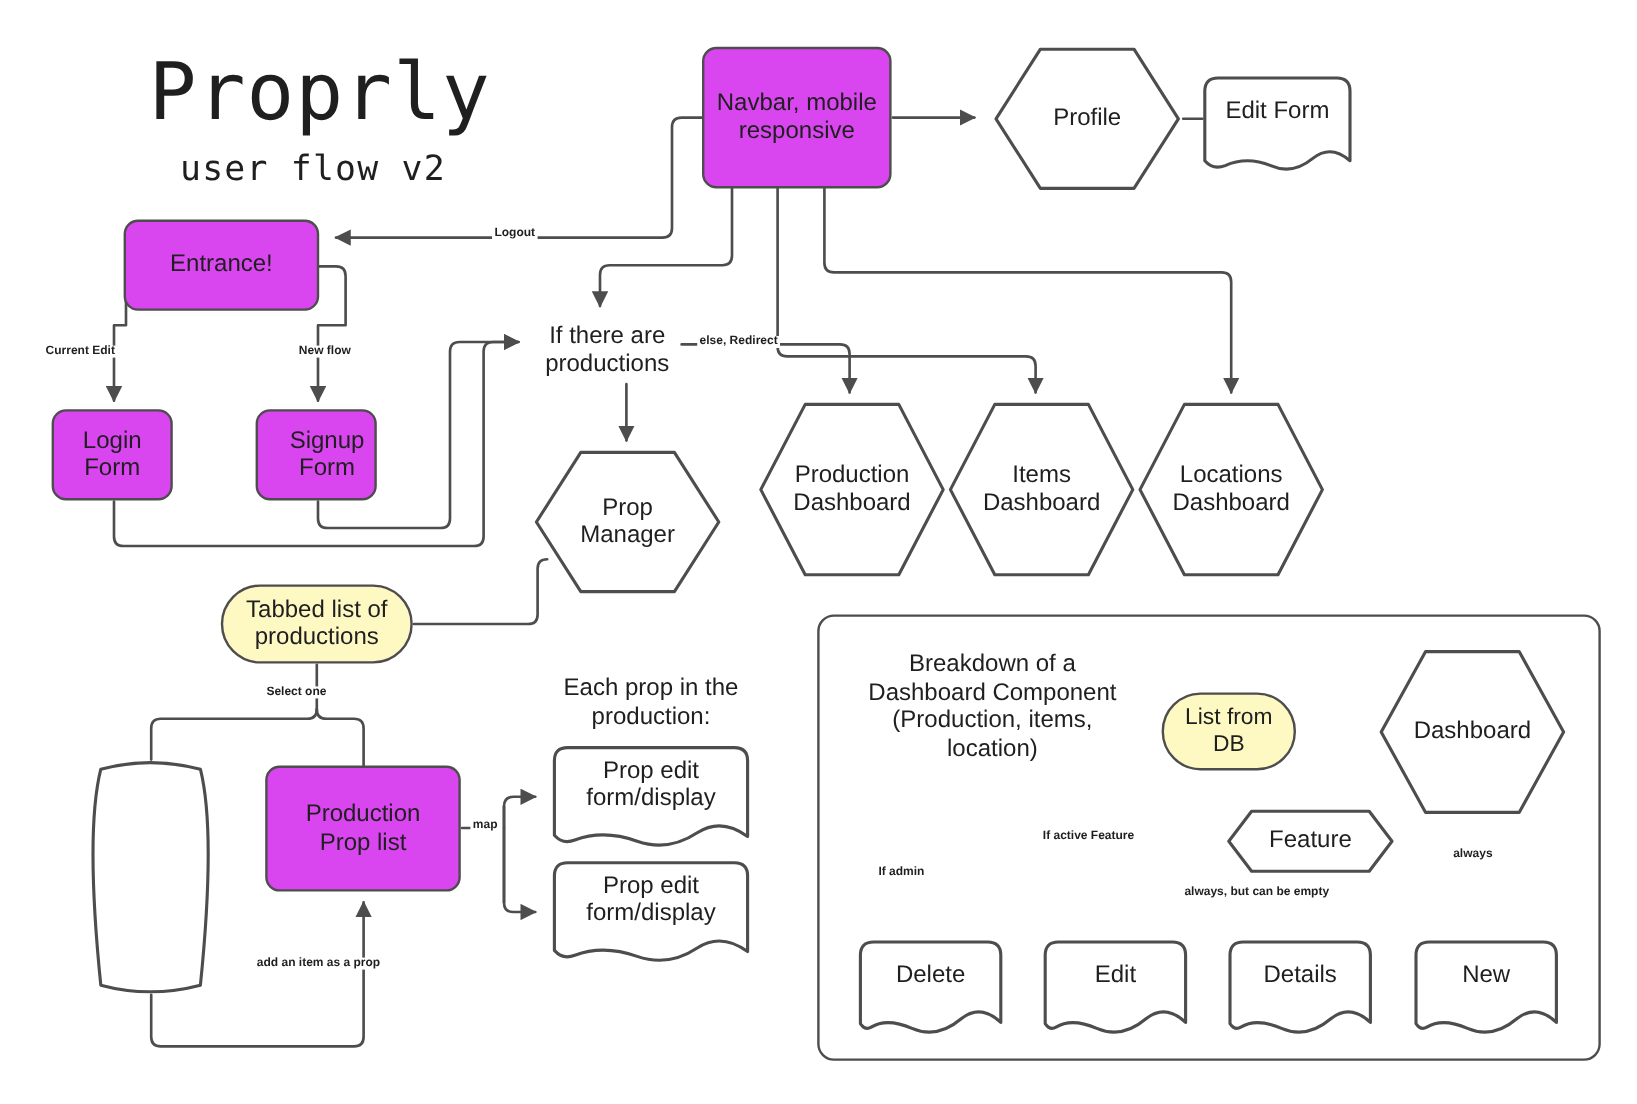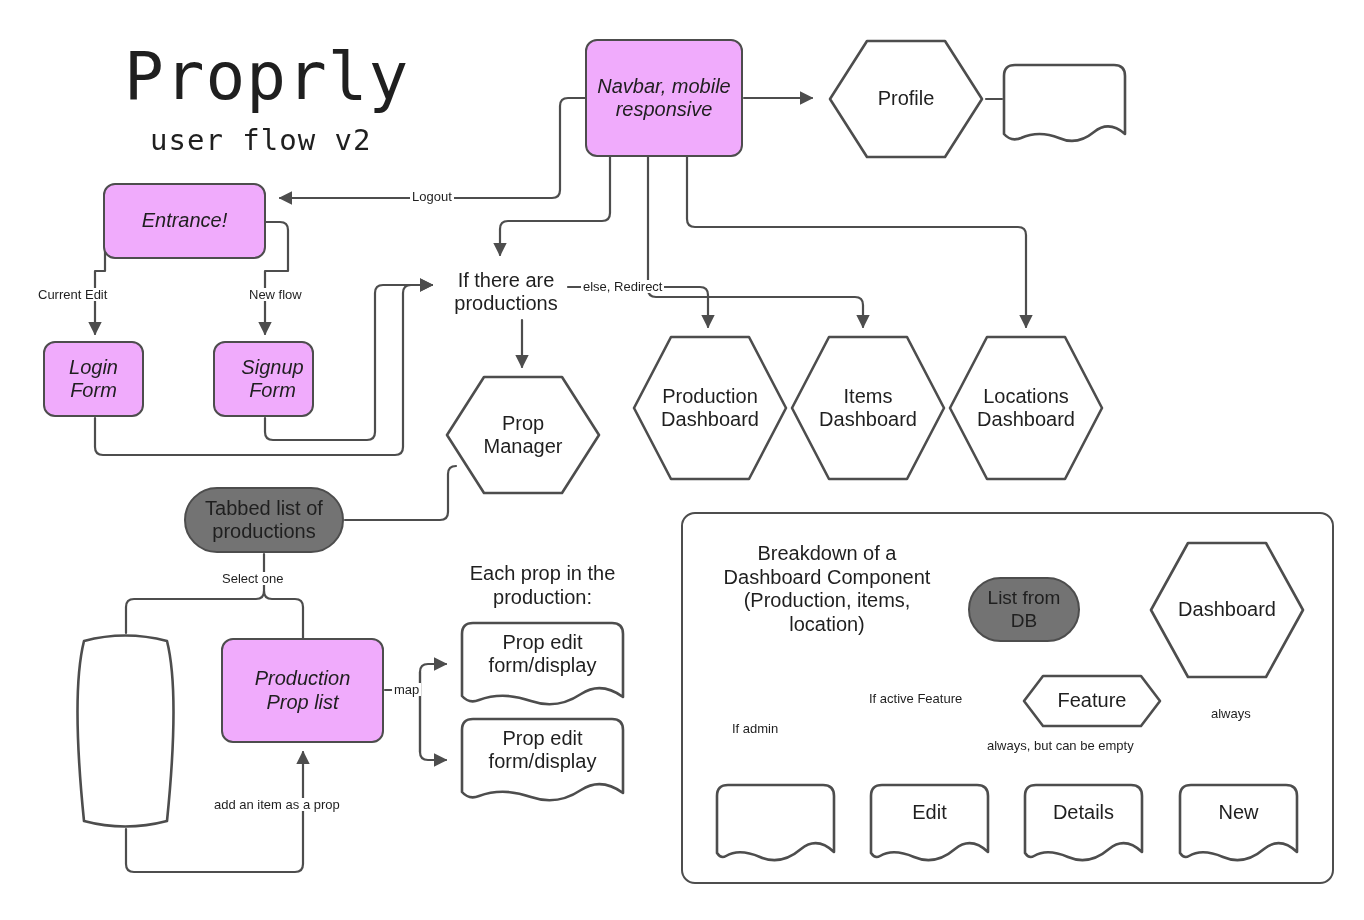--- a/index.html
+++ b/index.html
@@ -35,27 +35,26 @@
     justify-content: center;
     text-align: center;
     line-height: 1.16;
     color: #1f1f1f;
     font-size: 20px;
     z-index: 3;
   }
   .node.rrect {
     border: 2.5px solid #4d4d4d;
     border-radius: 12px;
-    background: #f0abfc;
-    font-style: italic;
+    background: #d946ef;
   }
   .node.stadium {
     border: 2.5px solid #4d4d4d;
     border-radius: 999px;
-    background: #737373;
+    background: #fef9c3;
   }
   .node.plain {
     border: none;
     background: transparent;
   }
   
   .shape-wrap {
     position: absolute;
     z-index: 2;
   }
@@ -72,22 +71,22 @@
   .title.main {
     font-size: 66px;
     letter-spacing: 1px;
   }
   .title.sub {
     font-size: 29px;
     letter-spacing: 1px;
   }
   .edge-label {
     position: absolute;
-    font-size: 13px;
-    font-weight: normal;
+    font-size: 10px;
+    font-weight: bold;
     color: #1f1f1f;
     background: #ffffff;
     padding: 0 2px;
     white-space: nowrap;
     z-index: 5;
     line-height: 1;
   }
   .caption {
     position: absolute;
     font-size: 20px;
@@ -184,20 +183,21 @@
     </svg>
   </div>
   <div class="node plain" style="left:827px; top:38px; width:158px; height:122px; white-space:pre-line;">Profile</div>
 
   <div class="shape-wrap" style="left:1001px; top:62px;">
     <svg width="127" height="86" viewBox="0 0 127 86">
       <path d="M 3 14 Q 3 3 14 3 L 113 3 Q 124 3 124 14 L 124 72
                Q 108 58 93 70 Q 76 84 58 76 Q 38 68 20 76 Q 10 80 3 72 Z" fill="#ffffff" stroke="#4d4d4d" stroke-width="2.6" stroke-linejoin="round"></path>
     </svg>
   </div>
+  <div class="node plain" style="left:1001px; top:62px; width:127px; height:62px; white-space:pre-line;">Edit Form</div>
 
   <div class="node rrect" style="left:43px; top:341px; width:101px; height:76px; white-space:pre-line;">Login
 Form</div>
 
   <div class="node rrect" style="left:213px; top:341px; width:101px; height:76px; white-space:pre-line;padding-left:18px;">Signup
 Form</div>
 
   <div class="node plain" style="left:441px; top:265px; width:130px; height:54px; white-space:pre-line;">If there are
 productions</div>
 
@@ -279,20 +279,21 @@
     </svg>
   </div>
   <div class="node plain" style="left:1021px; top:673px; width:142px; height:56px; white-space:pre-line;">Feature</div>
 
   <div class="shape-wrap" style="left:714px; top:782px;">
     <svg width="123" height="84" viewBox="0 0 123 84">
       <path d="M 3 14 Q 3 3 14 3 L 109 3 Q 120 3 120 14 L 120 70
                Q 103 54 87 67 Q 67 84 46 75 Q 25 66 12 74 Q 7 77 3 71 Z" fill="#ffffff" stroke="#4d4d4d" stroke-width="2.6" stroke-linejoin="round"></path>
     </svg>
   </div>
+  <div class="node plain" style="left:714px; top:782px; width:123px; height:62px;">Delete</div>
 
   <div class="shape-wrap" style="left:868px; top:782px;">
     <svg width="123" height="84" viewBox="0 0 123 84">
       <path d="M 3 14 Q 3 3 14 3 L 109 3 Q 120 3 120 14 L 120 70
                Q 103 54 87 67 Q 67 84 46 75 Q 25 66 12 74 Q 7 77 3 71 Z" fill="#ffffff" stroke="#4d4d4d" stroke-width="2.6" stroke-linejoin="round"></path>
     </svg>
   </div>
   <div class="node plain" style="left:868px; top:782px; width:123px; height:62px;">Edit</div>
 
   <div class="shape-wrap" style="left:1022px; top:782px;">

